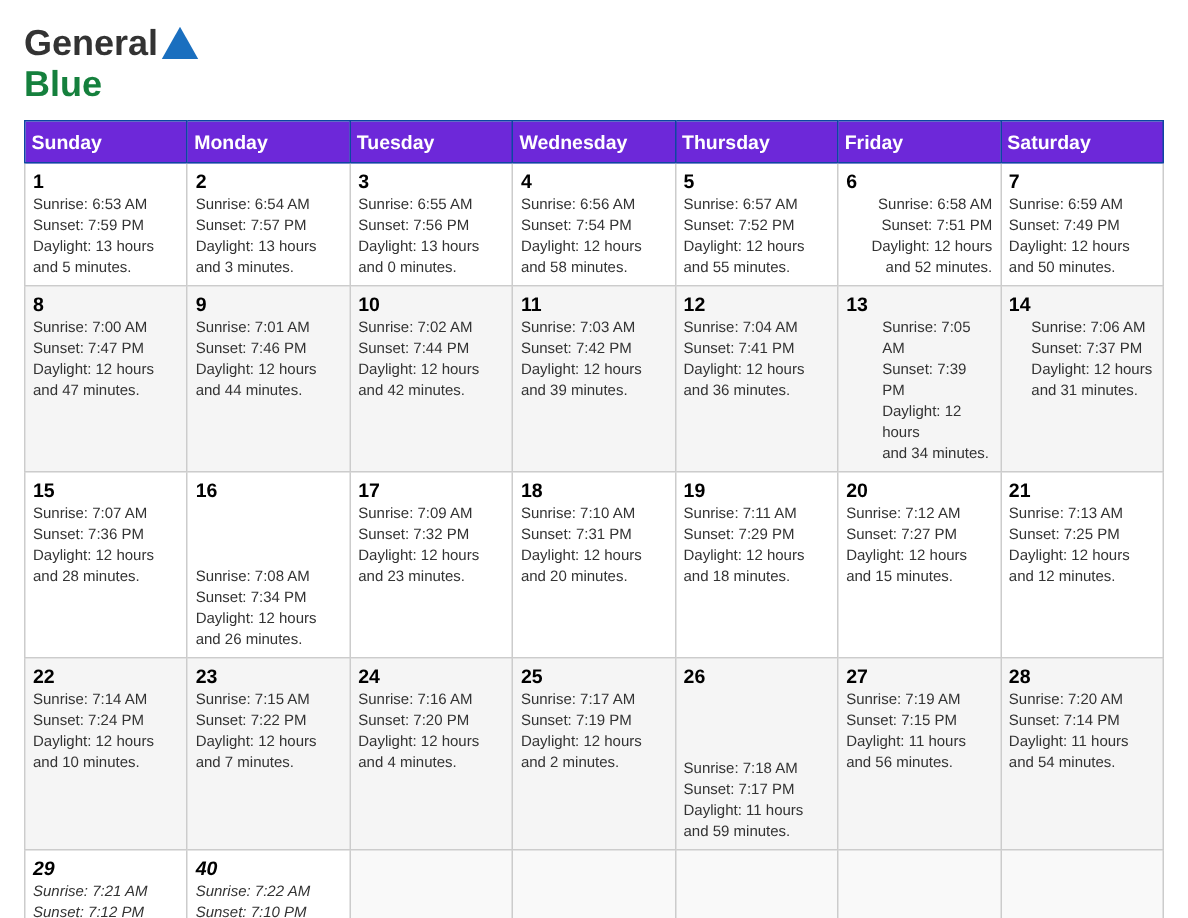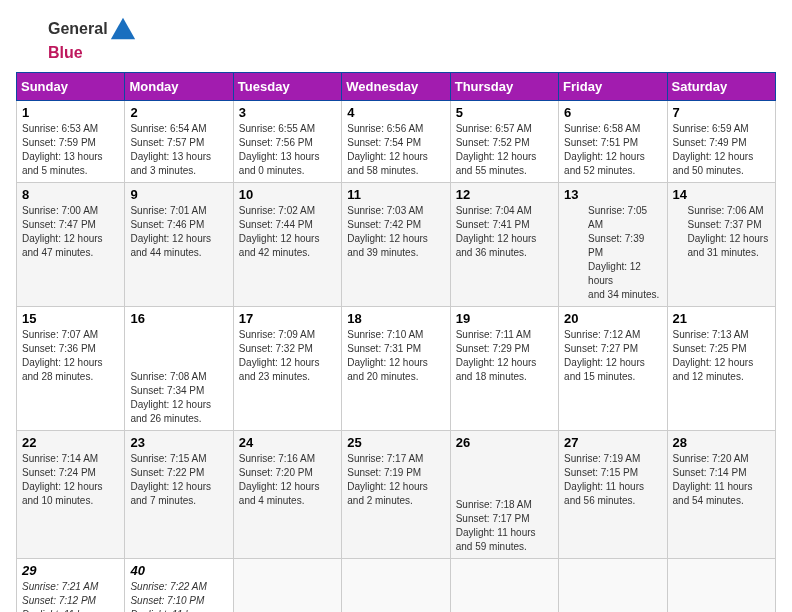--- a/index.html
+++ b/index.html
@@ -14,27 +14,26 @@
       display: flex;
       justify-content: space-between;
       align-items: flex-start;
       margin-bottom: 10px;
     }
     .logo {
       display: flex;
       align-items: center;
     }
     .logo-text {
-      font-size: 16px;
+      font-size: 24px;
       font-weight: bold;
       line-height: 1.1;
-      margin-left: 32px;
     }
     .logo-text span.general { color: #333; }
-    .logo-text span.blue { color: #be185d; text-align: center; }
+    .logo-text span.blue { color: #15803d; text-align: center; }
     .logo-icon {
       width: 28px;
       height: 28px;
       margin-left: 2px;
     }
     .title-block {
       text-align: right;
     }
     .month-title {
       font-size: 36px;
@@ -44,21 +43,21 @@
     .location {
       font-size: 14px;
       color: #555;
     }
     .calendar {
       width: 100%;
       border-collapse: collapse;
       font-size: 11px;
     }
     .calendar thead tr {
-      background-color: #a21caf;
+      background-color: #6d28d9;
       color: #fff;
     }
     .calendar thead th {
       padding: 6px 4px;
       text-align: left;
       font-size: 13px;
       font-weight: bold;
       border: 1px solid #0d47a1;
     }
     .calendar tbody tr {
@@ -157,21 +156,21 @@
         </td>
         <td>
           <span class="day-number">5</span>
           <div class="day-info" style="white-space: pre-line;">Sunrise: 6:57 AM
 Sunset: 7:52 PM
 Daylight: 12 hours
 and 55 minutes.</div>
         </td>
         <td>
           <span class="day-number">6</span>
-          <div class="day-info" style="white-space: pre-line;">Sunrise: 6:58 AM
+          <div class="day-info" style="white-space: pre-line; text-align: right;">Sunrise: 6:58 AM
 Sunset: 7:51 PM
 Daylight: 12 hours
 and 52 minutes.</div>
         </td>
         <td>
           <span class="day-number">7</span>
           <div class="day-info" style="white-space: pre-line;">Sunrise: 6:59 AM
 Sunset: 7:49 PM
 Daylight: 12 hours
 and 50 minutes.</div>

